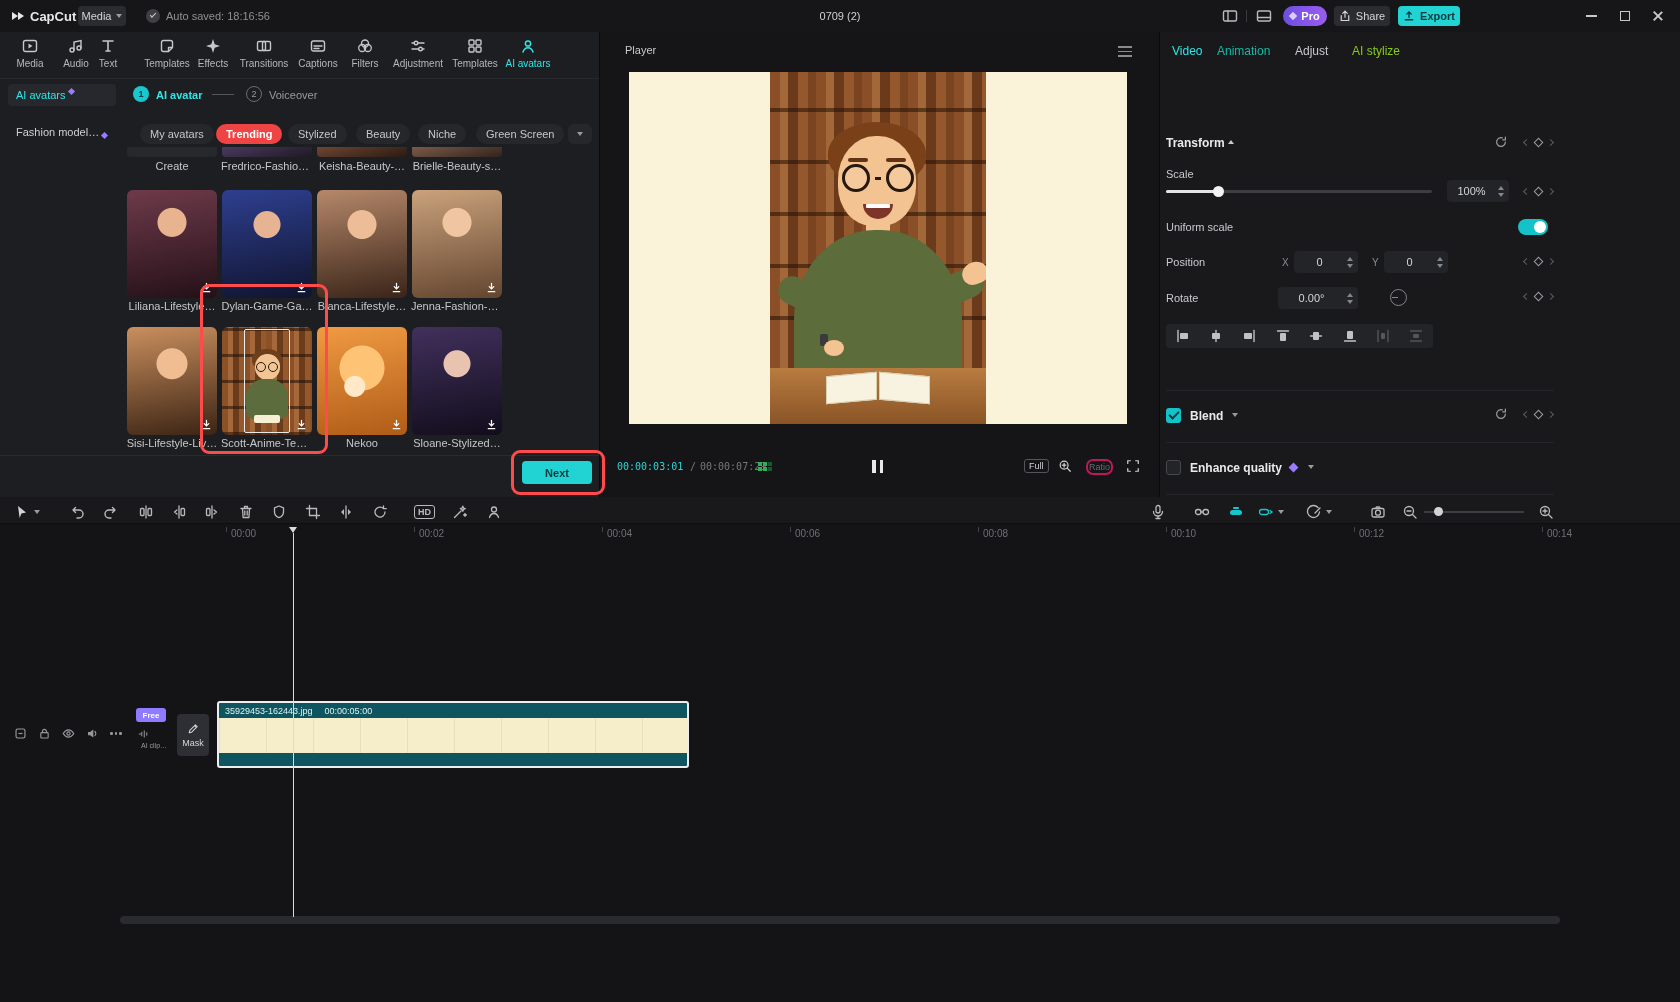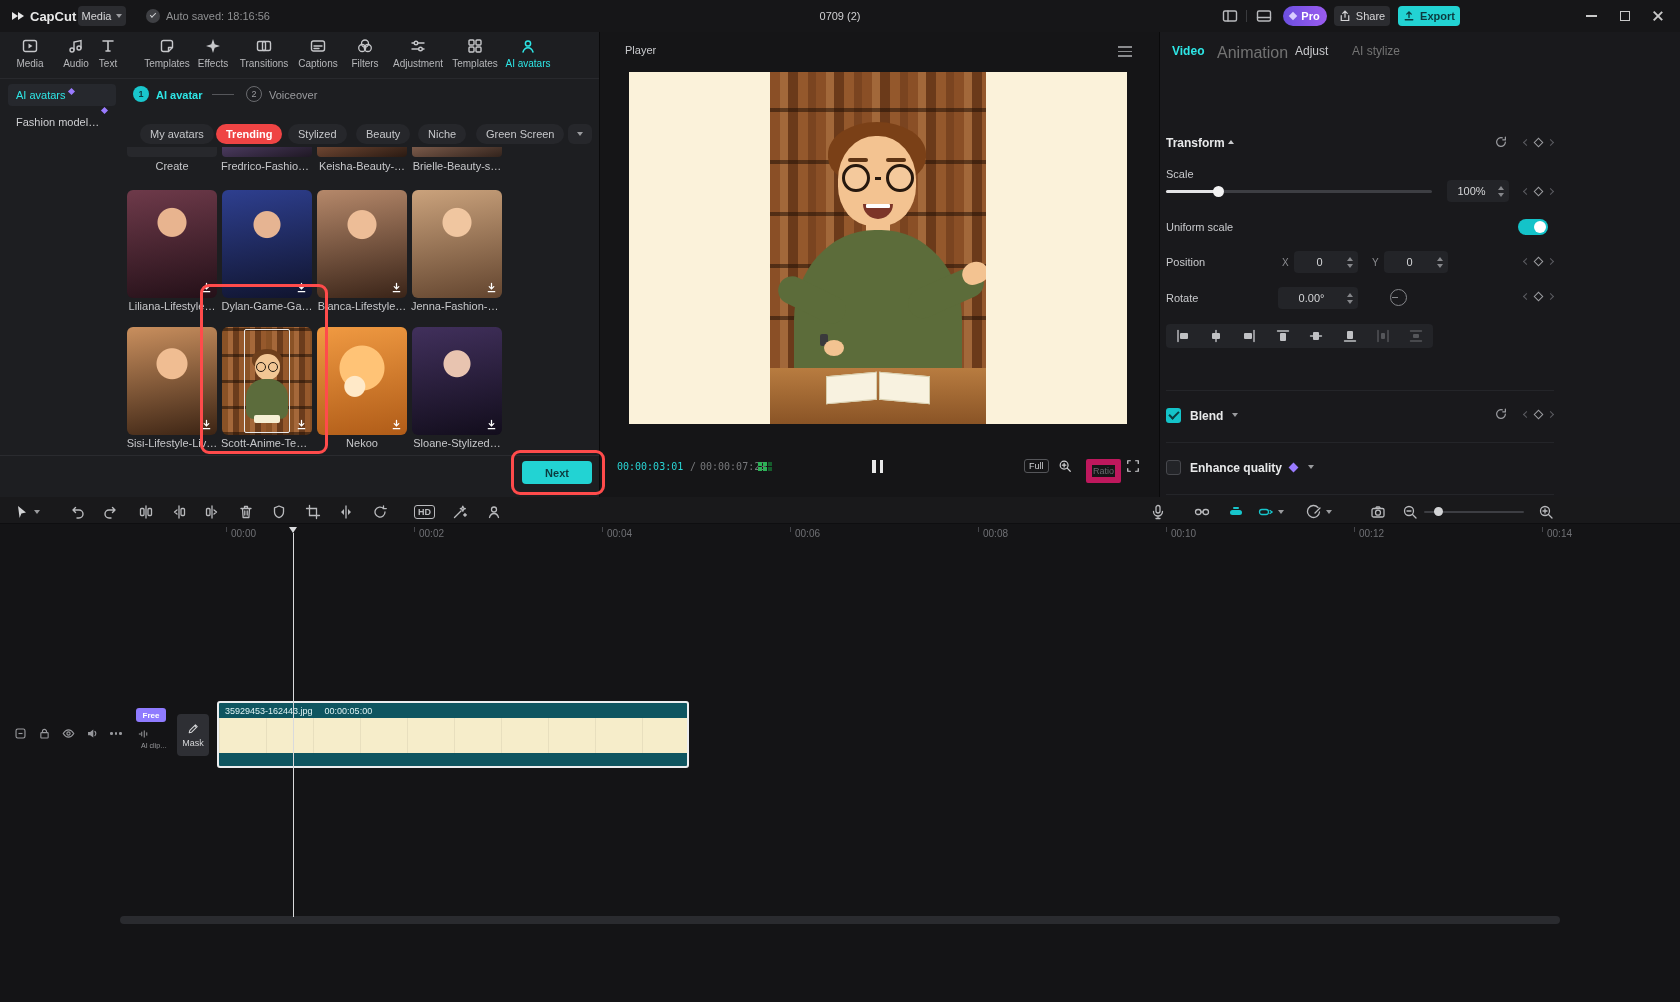--- a/index.html
+++ b/index.html
@@ -220,21 +220,21 @@
         <path d="M3 14c1-3 3-4.2 5-4.2s4 1.2 5 4.2"></path>
       </svg>
     <span>AI avatars</span>
   </div>
   <div class="tabline"></div>
 
   <div class="abs" style="left:8px;top:84px;width:108px;height:22px;border-radius:4px;background:#26282d;display:flex;align-items:center;padding:0 8px">
     <span style="color:#2ee6e6">AI avatars</span>
     <i class="diamond" style="width:5px;height:5px;margin:-8px 0 0 3px"></i>
   </div>
-  <div class="abs" style="left:8px;top:116px;width:108px;height:22px;display:flex;align-items:flex-start;padding:0 8px">
+  <div class="abs" style="left:8px;top:116px;width:108px;height:22px;display:flex;align-items:flex-end;padding:0 8px">
     <span style="color:#cfd0d3">Fashion model…</span>
     <i class="diamond" style="width:5px;height:5px;margin:-8px 0 0 3px"></i>
   </div>
 
   <span class="abs" style="left:133px;top:86px;width:16px;height:16px;border-radius:50%;background:#19c7cd;color:#0b3c40;font-weight:bold;font-size:9px;display:flex;align-items:center;justify-content:center">1</span>
   <span class="abs" style="left:156px;top:89px;color:#2ee6e6;font-weight:bold">AI avatar</span>
   <span class="abs" style="left:212px;top:94px;width:22px;height:1px;background:#55565a"></span>
   <span class="abs" style="left:246px;top:86px;width:16px;height:16px;border-radius:50%;border:1px solid #6a6b6f;color:#9a9b9e;font-size:9px;display:flex;align-items:center;justify-content:center">2</span>
   <span class="abs" style="left:269px;top:89px;color:#9a9b9e">Voiceover</span>
 
@@ -400,32 +400,32 @@
     <i style="width:3.5px;height:13px;background:#e8e8e8;display:block"></i>
     <i style="width:3.5px;height:13px;background:#e8e8e8;display:block"></i>
   </span>
   <span class="abs" style="left:1024px;top:459px;padding:1px 4px;border:1px solid #55565a;border-radius:3px;font-size:9px;color:#cfd0d3">Full</span>
   <span class="abs" style="left:1058px;top:459px">
     <svg width="14" height="14" viewBox="0 0 16 16" stroke="#cfd0d3" fill="none" stroke-width="1.4" stroke-linecap="round">
         <circle cx="7" cy="7" r="4.5"></circle>
         <path d="M10.5 10.5L14 14M5 7h4M7 5v4"></path>
       </svg>
   </span>
-  <span class="abs" style="left:1086px;top:459px;padding:1px 1px;border:6px solid #be185d;border-radius:2px;font-size:9px;color:#6a6b6f">Ratio</span>
+  <span class="abs" style="left:1086px;top:459px;padding:1px 1px;border:2px solid #be185d;border-radius:7px;font-size:9px;color:#6a6b6f">Ratio</span>
   <span class="abs" style="left:1126px;top:459px">
     <svg width="14" height="14" viewBox="0 0 16 16" stroke="#cfd0d3" fill="none" stroke-width="1.4" stroke-linecap="round">
         <path d="M2 5V2h3M11 2h3v3M14 11v3h-3M5 14H2v-3"></path>
       </svg>
   </span>
 
   <div class="panel-right">
-    <span class="abs" style="left:12px;top:12px;font-size:12px;font-weight:bold;color:#2ee6e6">Video</span>
-    <span class="abs" style="left:57px;top:12px;font-size:16px;color:#737373">Animation</span>
+    <span class="abs" style="left:12px;top:12px;font-size:12px;font-weight:normal;color:#2ee6e6">Video</span>
+    <span class="abs" style="left:57px;top:12px;font-size:12px;color:#14b8a6">Animation</span>
     <span class="abs" style="left:135px;top:12px;font-size:12px;color:#c9cacd">Adjust</span>
-    <span class="abs" style="left:192px;top:12px;font-size:12px;color:#737373">AI stylize</span>
+    <span class="abs" style="left:192px;top:12px;font-size:12px;color:#84cc16">AI stylize</span>
 
 
     <span class="abs" style="left:6px;top:104px;font-size:12px;font-weight:bold;color:#e8e9ea">Transform</span>
     <i class="cup abs" style="left:68px;top:108px"></i>
     <span class="abs" style="left:334px;top:103px">
       <svg width="14" height="14" viewBox="0 0 16 16" stroke="#9b9ca0" fill="none" stroke-width="1.4" stroke-linecap="round">
           <path d="M13 8A5 5 0 1 1 9.5 3.2M13 2.5v3h-3"></path>
         </svg>
     </span>
     <span class="kf" style="left:364px;top:107px">

